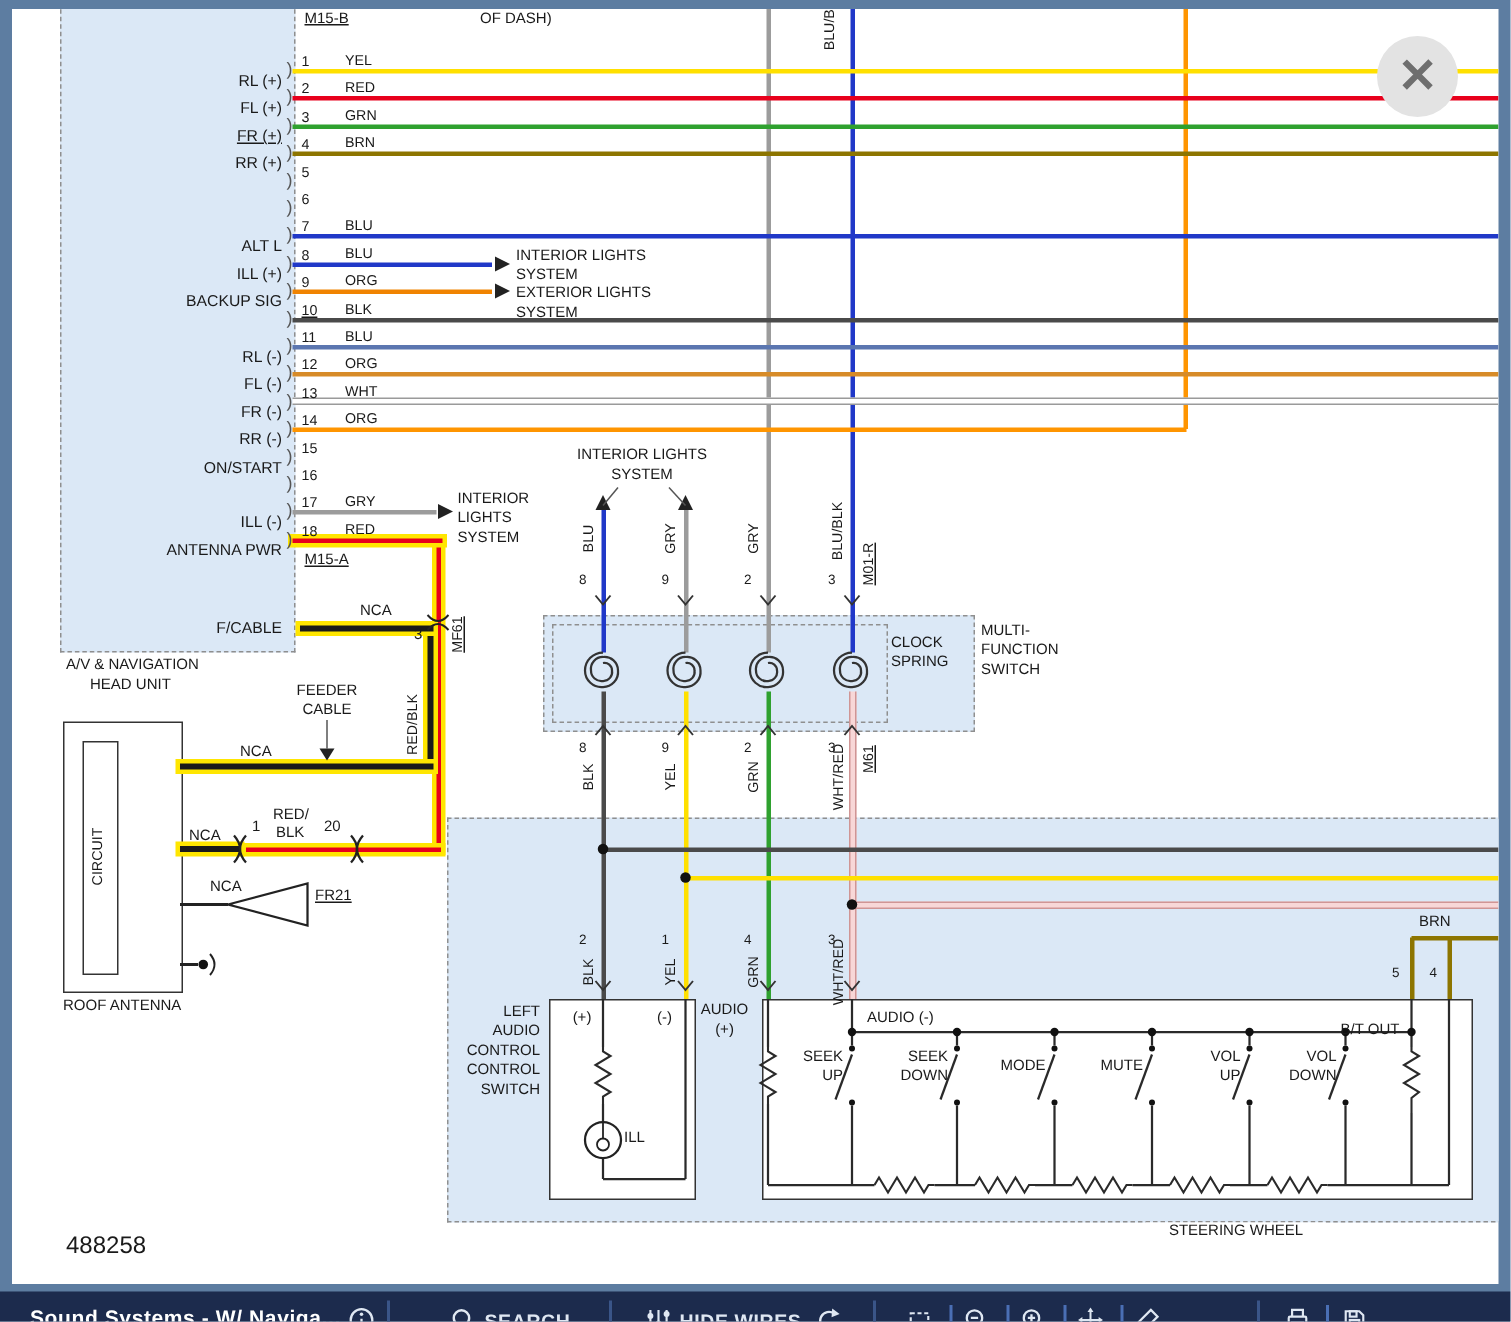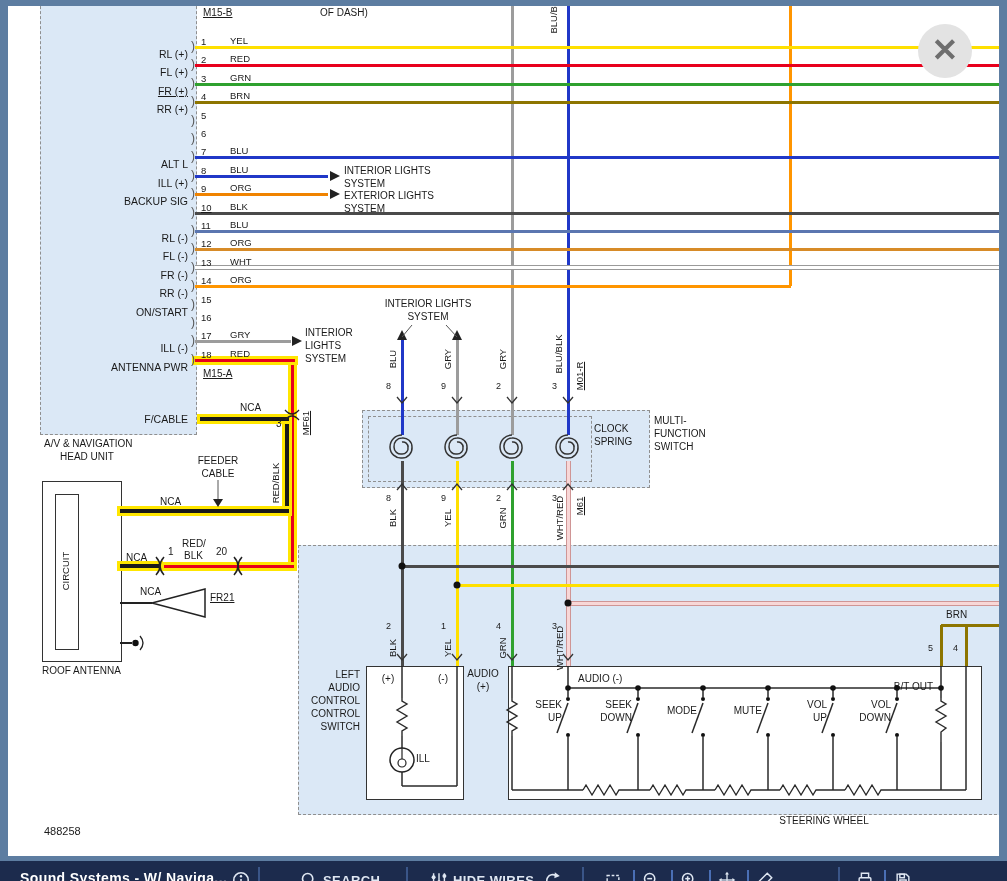--- a/index.html
+++ b/index.html
@@ -393,21 +393,21 @@
   <div class="lbl rlbl z40" style="left:574px;top:693px;width:50px;">SEEK</div>
   <div class="lbl rlbl z40" style="left:574px;top:706px;width:50px;">DOWN</div>
   <div class="lbl rlbl z40" style="left:639px;top:699px;width:50px;">MODE</div>
   <div class="lbl rlbl z40" style="left:704px;top:699px;width:50px;">MUTE</div>
   <div class="lbl rlbl z40" style="left:769px;top:693px;width:50px;">VOL</div>
   <div class="lbl rlbl z40" style="left:769px;top:706px;width:50px;">UP</div>
   <div class="lbl rlbl z40" style="left:833px;top:693px;width:50px;">VOL</div>
   <div class="lbl rlbl z40" style="left:833px;top:706px;width:50px;">DOWN</div>
   <div class="lbl clbl z40" style="left:756px;top:809px;width:120px;background:#fff;">STEERING WHEEL</div>
 
-  <div class="lbl z40" style="left:36px;top:819px;font-size:11px;">488258</div>
+  <div class="lbl z40" style="left:36px;top:819px;font-size:16px;">488258</div>
 
   <div id="close-btn"><span>✕</span></div>
 </div>
 
 <div id="toolbar">
   <div class="tb-lbl" style="left:20px;top:9px;font-size:14px;color:#fff;">Sound Systems - W/ Naviga...</div>
   <div class="tbtn" style="left:232px;top:10px;">
     <svg width="18" height="18" viewBox="0 0 20 20" stroke="#dfe7f2" fill="none" stroke-width="1.7">
       <circle cx="10" cy="10" r="8"></circle>
         <line x1="10" y1="9" x2="10" y2="14"></line>

